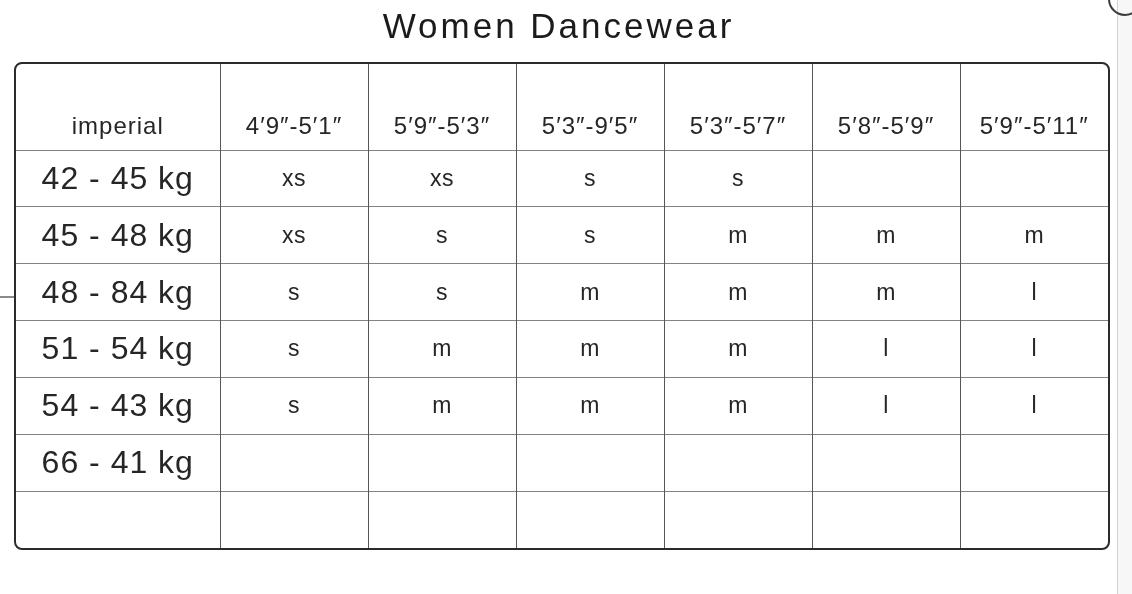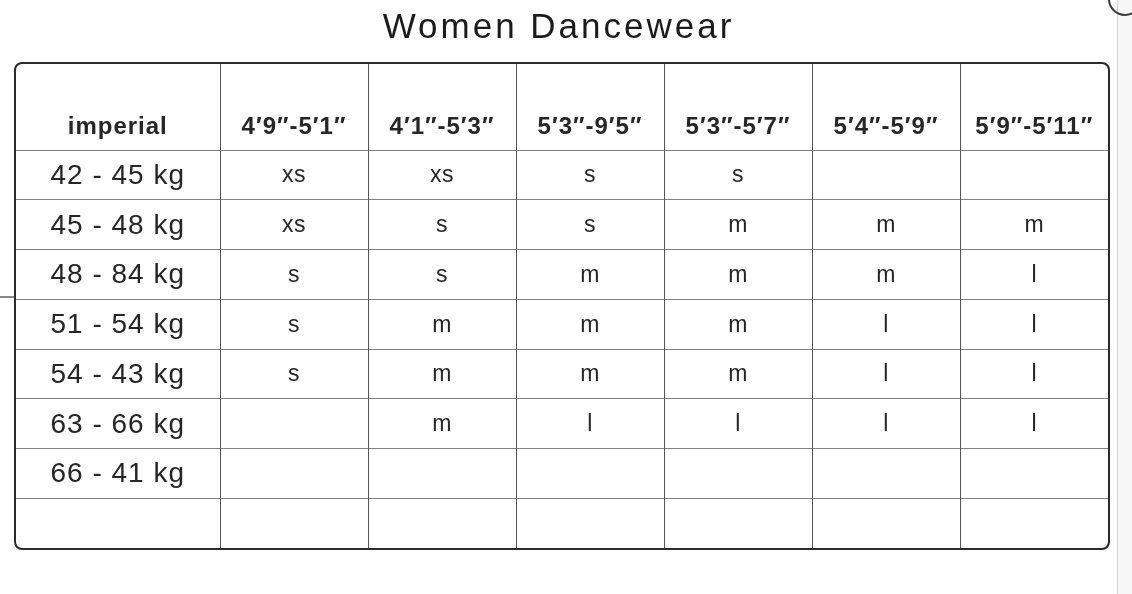--- a/index.html
+++ b/index.html
@@ -44,39 +44,39 @@
     width: 100%;
     height: 100%;
     border-collapse: collapse;
     table-layout: fixed;
   }
   col.c-label { width: 204px; }
   thead tr { height: 86px; }
   th {
     vertical-align: bottom;
     padding: 0 2px 10px 2px;
-    font-weight: 700;
+    font-weight: 400;
     font-size: 24px;
     letter-spacing: 1px;
     color: #262626;
     text-align: center;
   }
   tbody tr { height: 40px; }
   tbody tr:nth-child(9) { height: 38px; }
   tbody tr:nth-child(10) { height: 46px; }
   th + th, td + td { border-left: 1.5px solid #565656; }
   tbody td { border-top: 1.5px solid #828282; }
   td {
     vertical-align: middle;
     text-align: center;
     color: #262626;
     padding: 0 2px;
   }
   td.label-cell {
-    font-size: 28px;
+    font-size: 32px;
     letter-spacing: 1px;
     text-align: center;
   }
   td.size-cell {
     font-size: 23px;
     letter-spacing: 0.5px;
   }
   .stray-line {
     position: absolute;
     left: 0;
@@ -123,24 +123,24 @@
           <col>
           <col>
           <col>
           <col>
           <col>
       </colgroup>
       <thead>
         <tr id="header-row">
             <th>imperial</th>
             <th>4′9″-5′1″</th>
-            <th>4′1″-5′3″</th>
+            <th>5′9″-5′3″</th>
             <th>5′3″-9′5″</th>
             <th>5′3″-5′7″</th>
-            <th>5′4″-5′9″</th>
+            <th>5′8″-5′9″</th>
             <th>5′9″-5′11″</th>
           </tr>
       </thead>
       <tbody id="body-rows">
           <tr>
             <td class="label-cell">42 - 45 kg</td>
             <td class="size-cell">xs</td>
             <td class="size-cell">xs</td>
             <td class="size-cell">s</td>
             <td class="size-cell">s</td>
@@ -177,29 +177,20 @@
           <tr>
             <td class="label-cell">54 - 43 kg</td>
             <td class="size-cell">s</td>
             <td class="size-cell">m</td>
             <td class="size-cell">m</td>
             <td class="size-cell">m</td>
             <td class="size-cell">l</td>
             <td class="size-cell">l</td>
           </tr>
           <tr>
-            <td class="label-cell">63 - 66 kg</td>
-            <td class="size-cell"></td>
-            <td class="size-cell">m</td>
-            <td class="size-cell">l</td>
-            <td class="size-cell">l</td>
-            <td class="size-cell">l</td>
-            <td class="size-cell">l</td>
-          </tr>
-          <tr>
             <td class="label-cell">66 - 41 kg</td>
             <td class="size-cell"></td>
             <td class="size-cell"></td>
             <td class="size-cell"></td>
             <td class="size-cell"></td>
             <td class="size-cell"></td>
             <td class="size-cell"></td>
           </tr>
           <tr>
             <td class="label-cell"></td>

